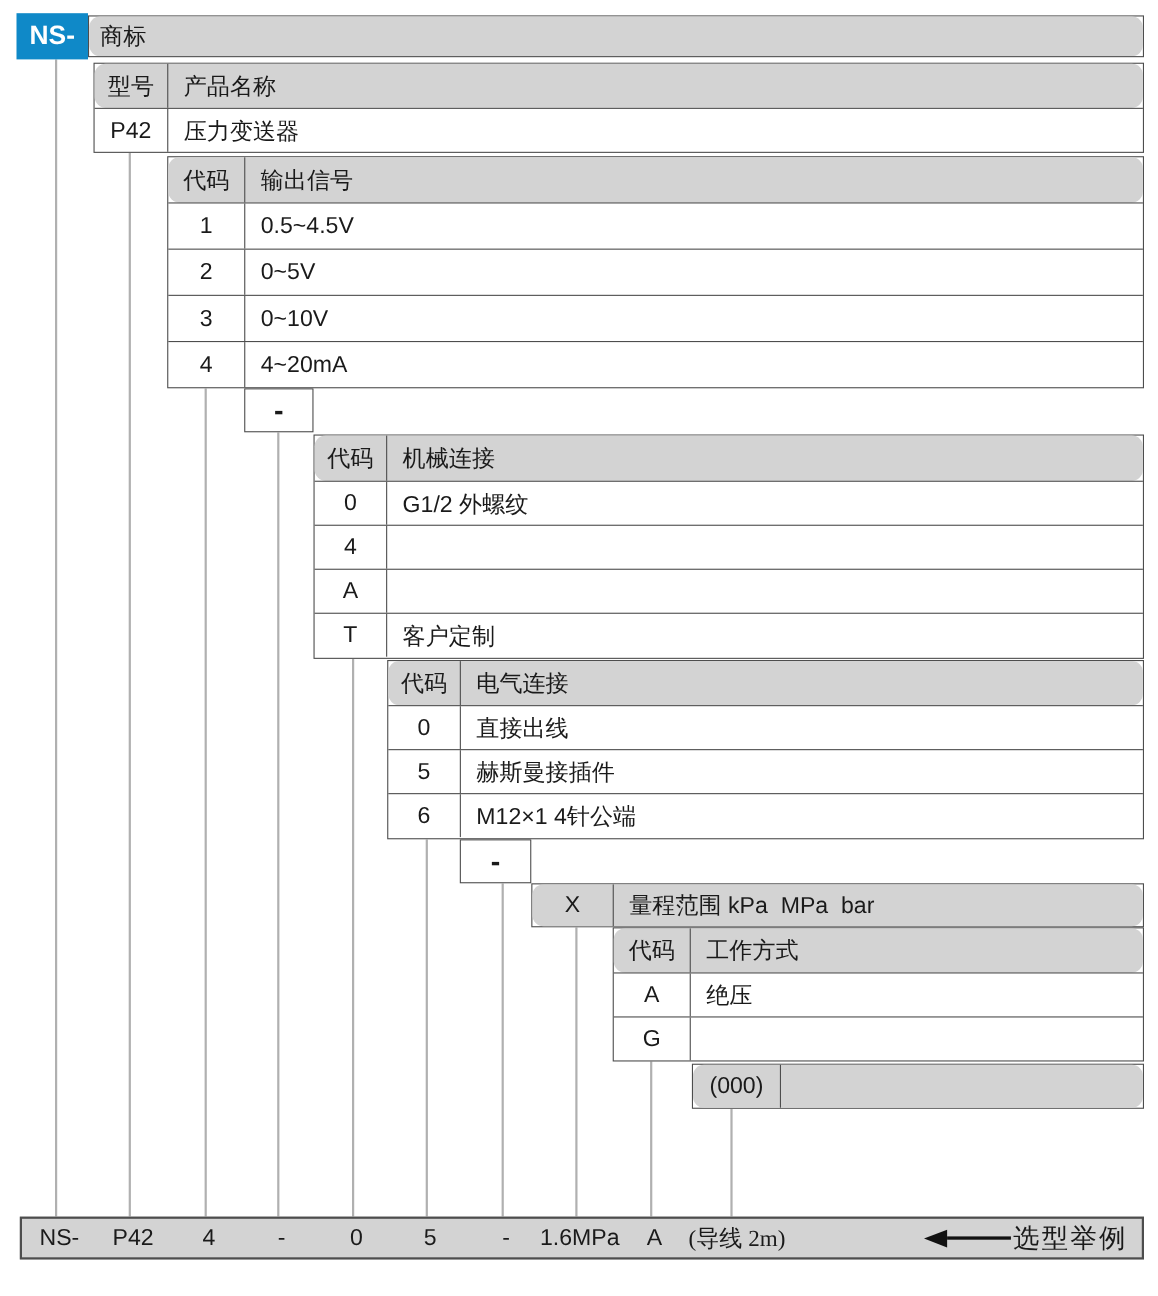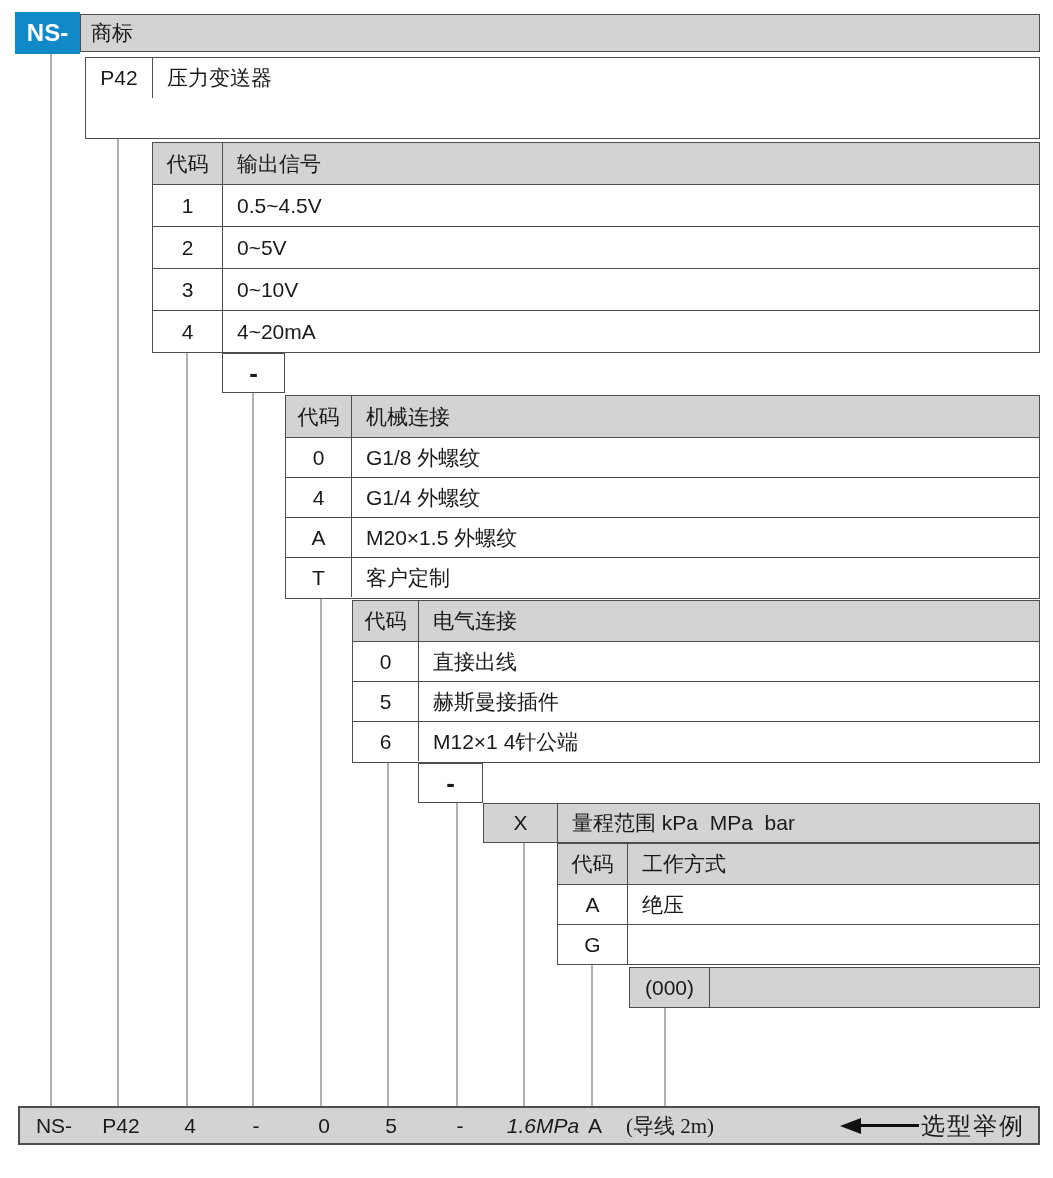--- a/index.html
+++ b/index.html
@@ -21,21 +21,21 @@
   }
   
   .tbl {
     position: absolute;
     background: #ffffff;
     border: 1px solid #4d4d4d;
     box-sizing: border-box;
     z-index: 1;
   }
   .trow { display: flex; box-sizing: border-box; border-top: 1px solid #4d4d4d; }
-  .trow:first-child { border-top: none; }
+  .trow:first-child { border-top: none; border-radius: 10px; }
   .head { background: #d3d3d3; }
   .tc { display: flex; align-items: center; box-sizing: border-box; font-size: 21px; }
   .code { justify-content: center; border-right: 1px solid #4d4d4d; }
   .desc { flex: 1; padding-left: 14px; white-space: pre; }
   .sep-cell { justify-content: center; font-weight: bold; font-size: 26px; width: 100%; }
   
   .brandbox {
     position: absolute;
     left: 15px; top: 12px; width: 65px; height: 42px;
     background: #0f89c8;
@@ -97,20 +97,24 @@
     <div class="trow head" style="height:36px;">
       <div class="tc desc" style="padding-left:10px;">商标</div>
     </div>
   </div>
 
   <div class="brandbox">
     <span>NS-</span>
   </div>
 
   <div class="tbl" style="left:85px; top:57px; width:955px; height:82px;">
+    <div class="trow head" style="height:40px;">
+      <div class="tc code" style="width:67px;">型号</div>
+      <div class="tc desc">产品名称</div>
+    </div>
     <div class="trow" style="height:40px;">
       <div class="tc code" style="width:67px;">P42</div>
       <div class="tc desc">压力变送器</div>
     </div>
   </div>
 
   <div class="tbl" style="left:152px; top:142px; width:888px; height:211px;">
     <div class="trow head" style="height:41px;">
       <div class="tc code" style="width:70px;">代码</div>
       <div class="tc desc">输出信号</div>
@@ -139,29 +143,27 @@
     </div>
   </div>
 
   <div class="tbl" style="left:285px; top:395px; width:755px; height:204px;">
     <div class="trow head" style="height:41px;">
       <div class="tc code" style="width:66px;">代码</div>
       <div class="tc desc">机械连接</div>
     </div>
     <div class="trow" style="height:40px;">
       <div class="tc code" style="width:66px;">0</div>
-      <div class="tc desc">G1/8 外螺纹</div>
+      <div class="tc desc">G1/2 外螺纹</div>
     </div>
     <div class="trow" style="height:40px;">
       <div class="tc code" style="width:66px;">4</div>
-      <div class="tc desc">G1/4 外螺纹</div>
     </div>
     <div class="trow" style="height:40px;">
       <div class="tc code" style="width:66px;">A</div>
-      <div class="tc desc">M20×1.5 外螺纹</div>
     </div>
     <div class="trow" style="height:40px;">
       <div class="tc code" style="width:66px;">T</div>
       <div class="tc desc">客户定制</div>
     </div>
   </div>
 
   <div class="tbl" style="left:352px; top:600px; width:688px; height:163px;">
     <div class="trow head" style="height:40px;">
       <div class="tc code" style="width:66px;">代码</div>
@@ -215,21 +217,21 @@
   </div>
 
   <div class="bar">
     <span class="bar-val" style="left:34px;">NS-</span>
     <span class="bar-val" style="left:101px;">P42</span>
     <span class="bar-val" style="left:170px;">4</span>
     <span class="bar-val" style="left:236px;">-</span>
     <span class="bar-val" style="left:304px;">0</span>
     <span class="bar-val" style="left:371px;">5</span>
     <span class="bar-val" style="left:440px;">-</span>
-    <span class="bar-val" style="left:523px;font-style:italic;">1.6MPa</span>
+    <span class="bar-val" style="left:507px;">1.6MPa</span>
     <span class="bar-val" style="left:575px;">A</span>
     <span class="bar-val" style="left:650px;font-family:Liberation Serif, serif;">(导线 2m)</span>
     <span class="arrow">
       <span class="arrow-head"></span>
         <span class="arrow-line"></span>
     </span>
     <span class="example-label">选型举例</span>
   </div>
 
 </div>

